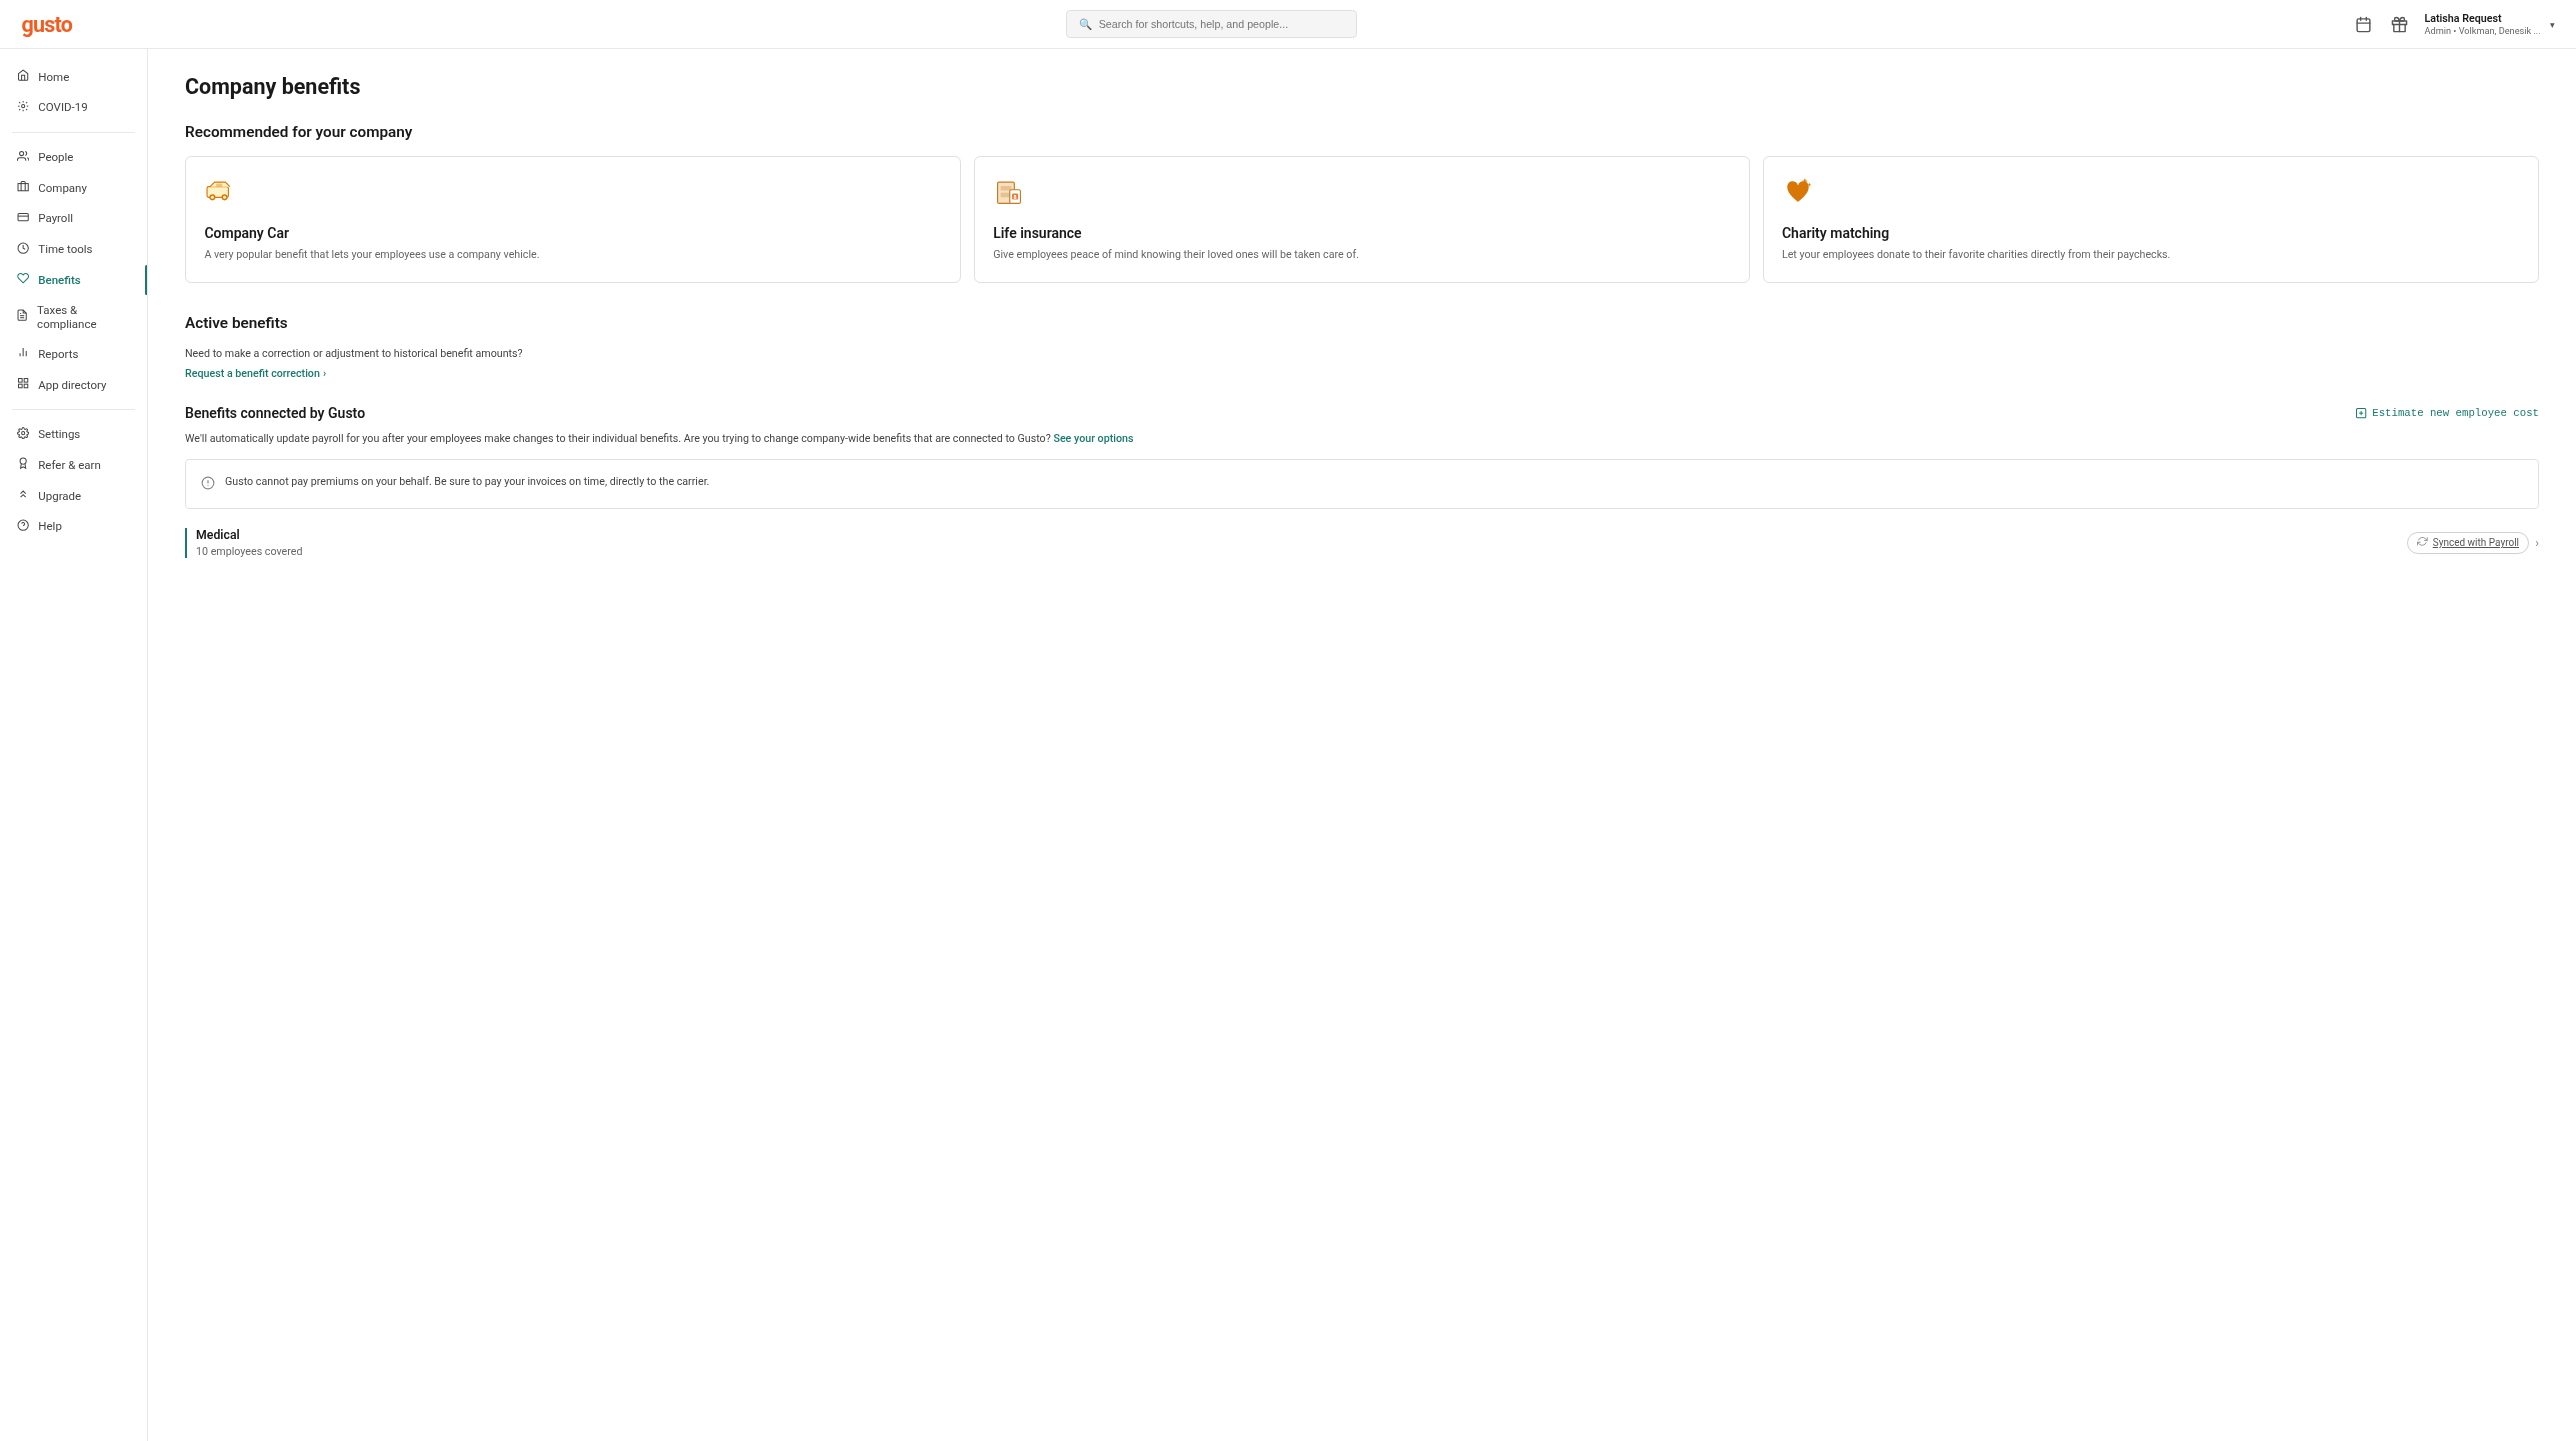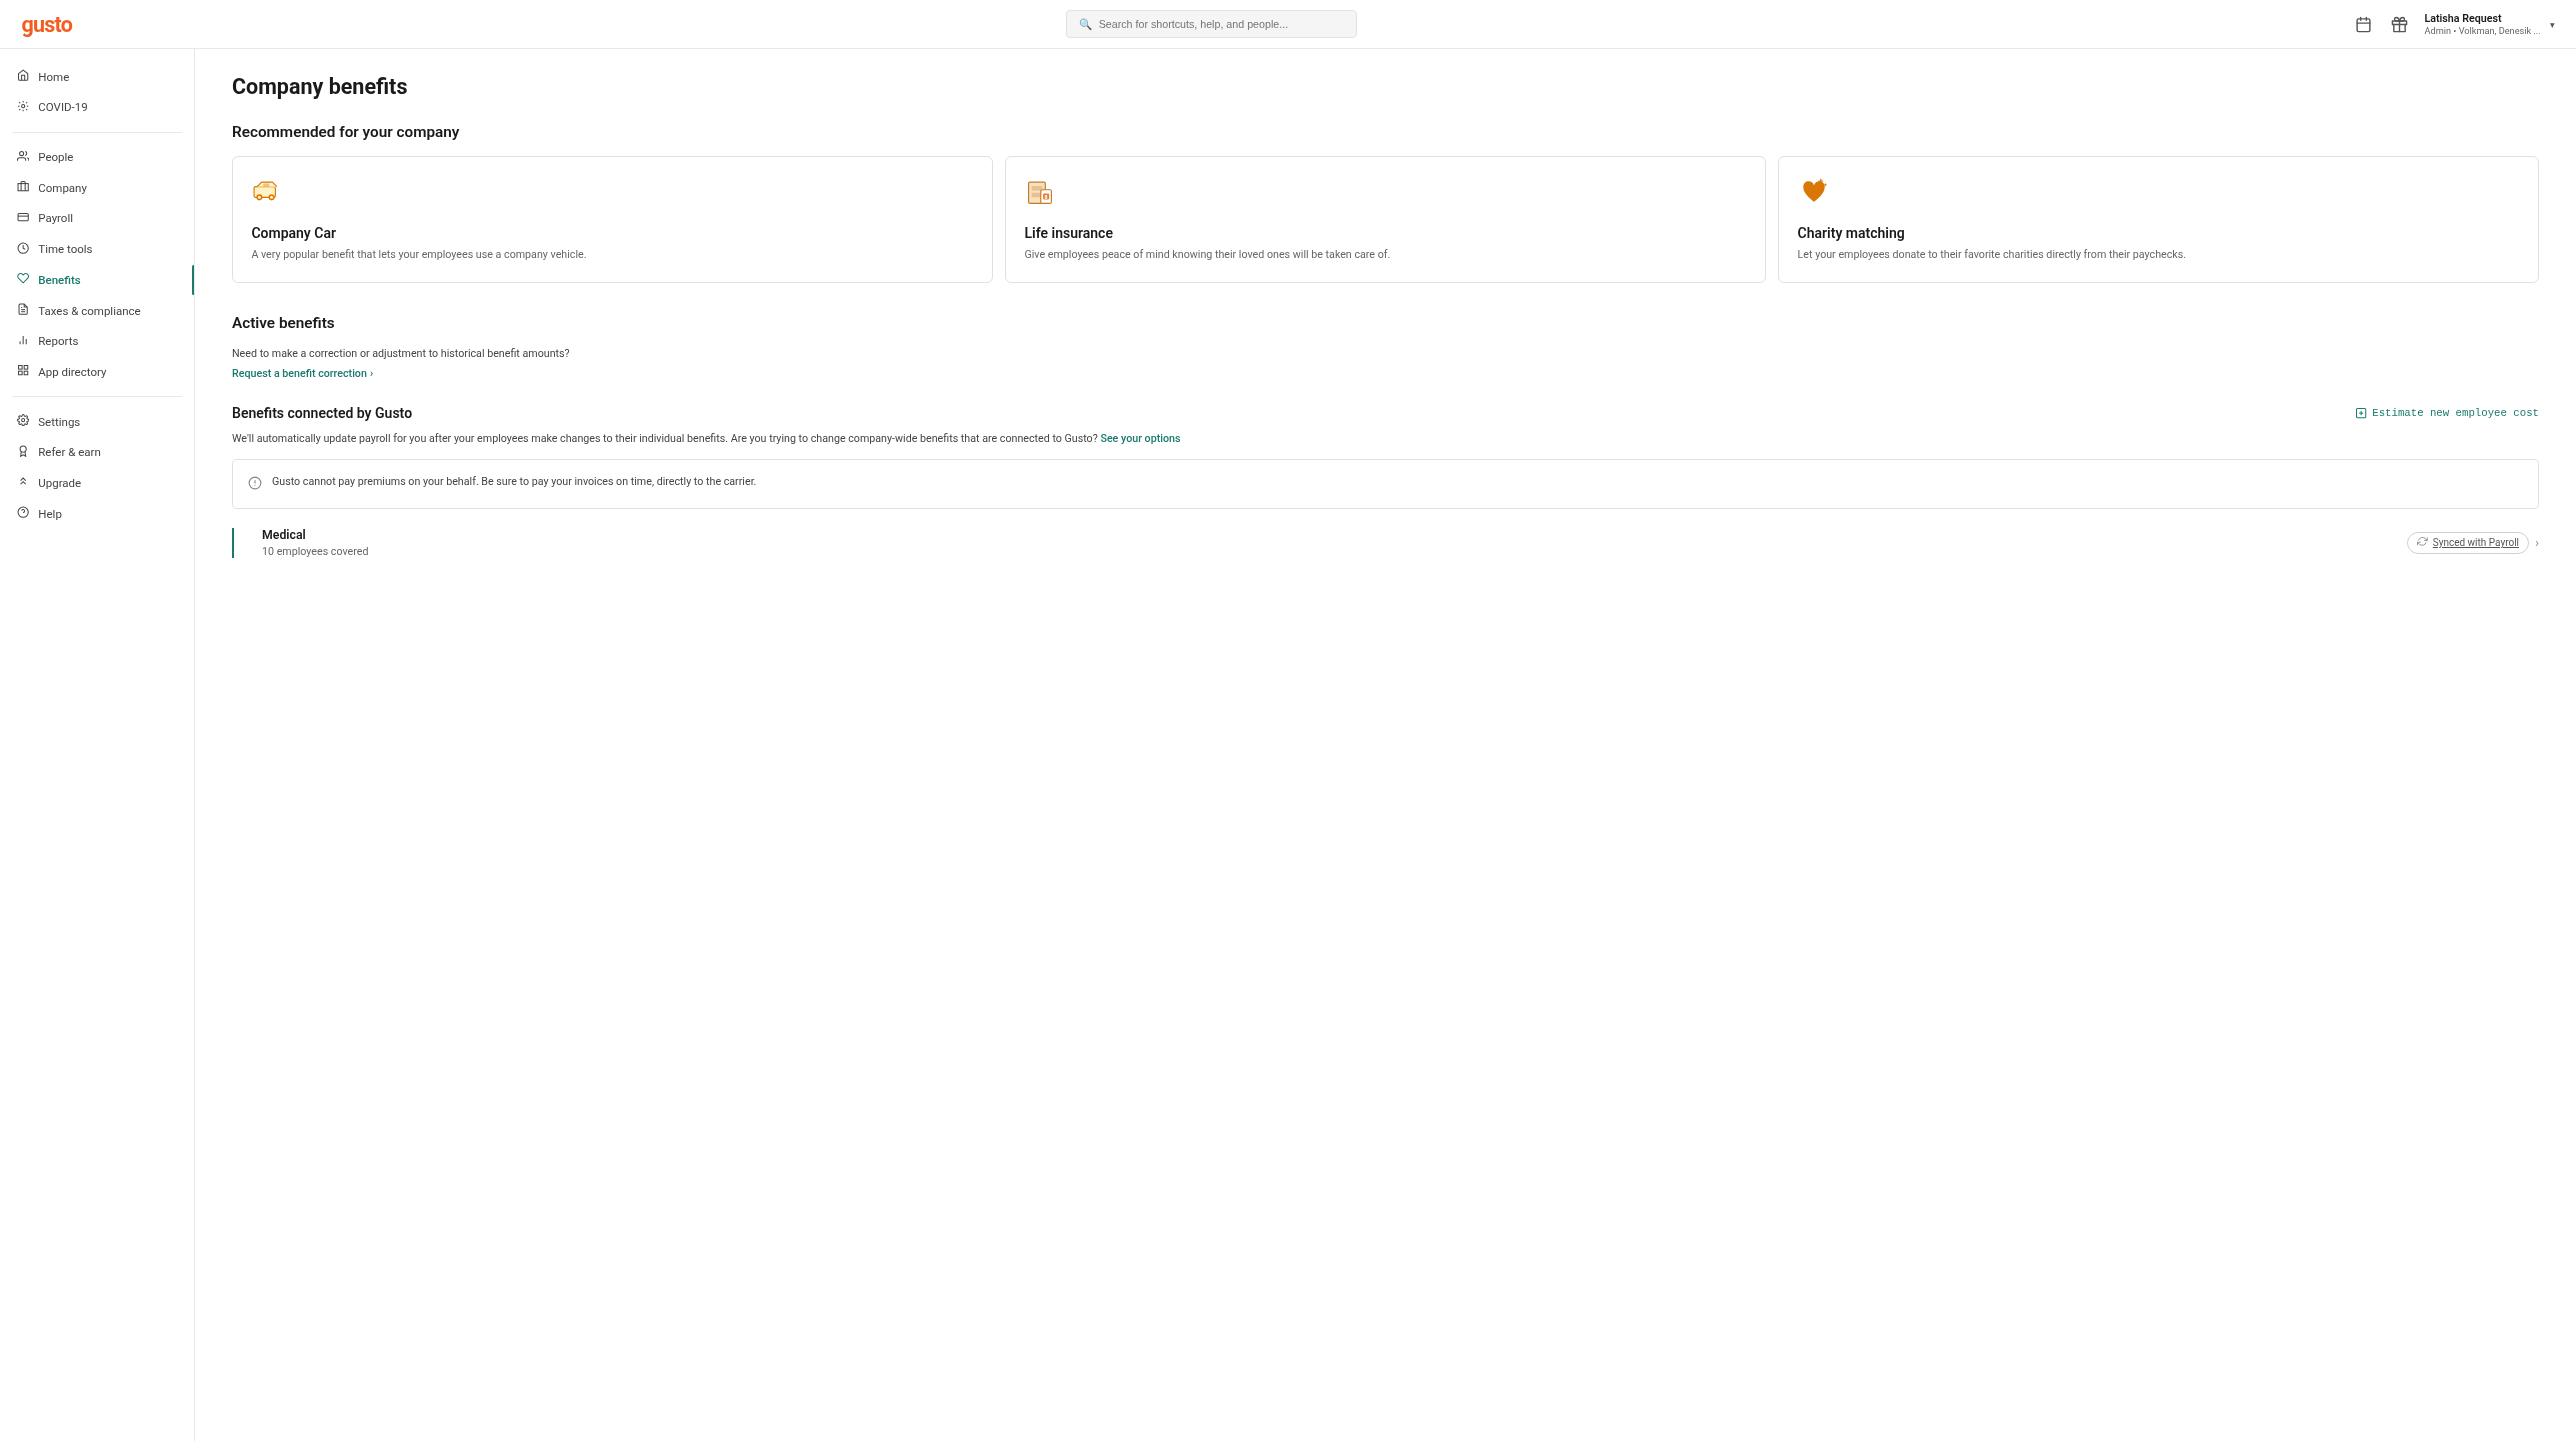--- a/index.html
+++ b/index.html
@@ -27,21 +27,21 @@
     .user-info { display: flex; align-items: center; gap: 6.1px; cursor: pointer; }
     .user-name { font-size: 10.7px; font-weight: 600; color: #1a1a1a; }
     .user-role { font-size: 9.2px; color: #666; }
     .chevron-down { font-size: 9.2px; color: #555; margin-left: 3.1px; }
 
     
     .layout { display: flex; flex: 1; overflow: hidden; }
 
     
     .sidebar {
-      width: 195px; flex-shrink: 0; background: #fff;
+      width: 148px; flex-shrink: 0; background: #fff;
       border-right: 0.8px solid #e8e8e8; overflow-y: auto;
       padding: 12.3px 0;
     }
     .sidebar-item {
       display: flex; align-items: center; gap: 7.7px;
       padding: 7.7px 15.3px; font-size: 11.5px; color: #444;
       cursor: pointer; border-radius: 0; position: relative;
       text-decoration: none;
     }
     .sidebar-item.active { color: #1a7a6e; font-weight: 500; }
@@ -95,21 +95,21 @@
     
     .warning-box {
       display: flex; align-items: flex-start; gap: 10px;
       border: 0.8px solid #e0e0e0; border-radius: 4.6px;
       padding: 15px; font-size: 10.7px; color: #444; margin-bottom: 18.4px;
     }
     .warning-icon { color: #888; font-size: 14px; flex-shrink: 0; margin-top: 0.8px; }
 
     
     .medical-section {
-      border-left: 2.3px solid #1a7a6e; padding-left: 28px;
+      border-left: 2.3px solid #1a7a6e; padding-left: 9px;
     }
     .medical-header {
       display: flex; align-items: center; justify-content: space-between;
     }
     .medical-title { font-size: 12.3px; font-weight: 600; color: #1a1a1a; margin-bottom: 3.1px; }
     .medical-sub { font-size: 10.7px; color: #666; }
     .medical-right { display: flex; align-items: center; gap: 6.1px; }
     .synced-badge {
       display: flex; align-items: center; gap: 4.6px;
       border: 0.8px solid #d0d0d0; border-radius: 15.3px;

